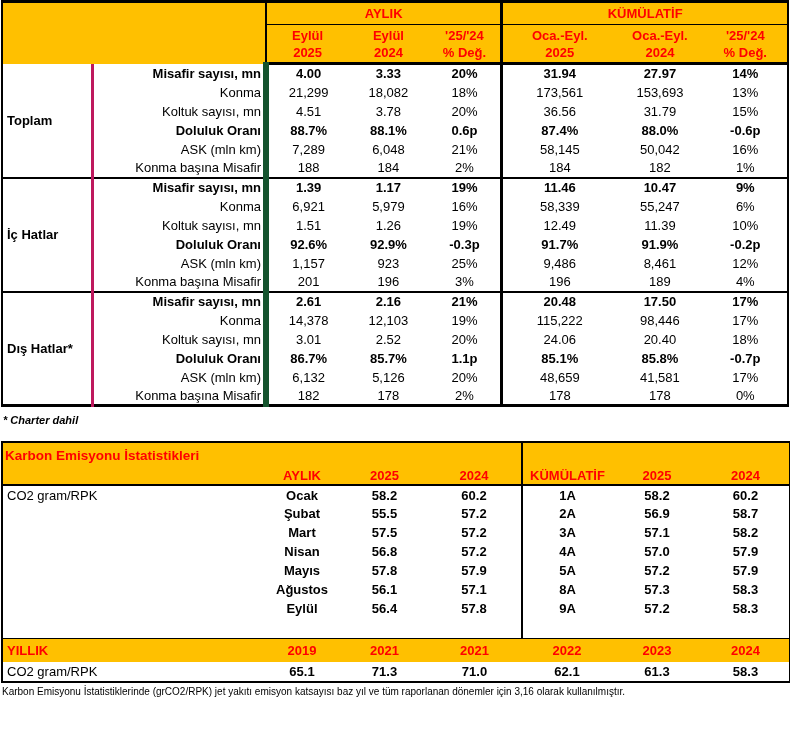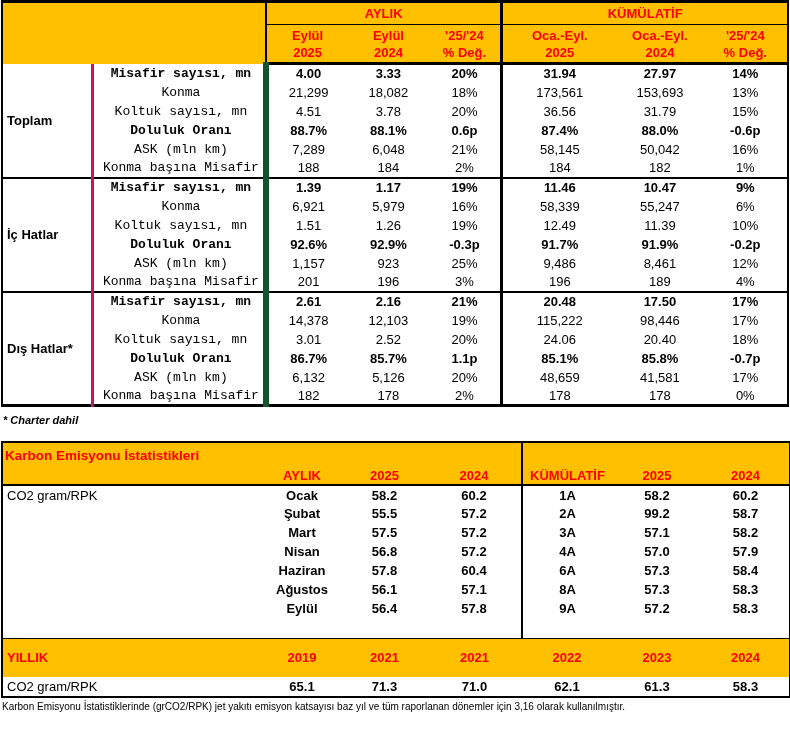--- a/index.html
+++ b/index.html
@@ -16,40 +16,40 @@
   
   #traffic-table { border:2px solid #000; border-top-width:3px; border-bottom-width:3px; font-size:13px; }
   #traffic-table .hband { background:#FFC000; color:#FF0000; font-weight:bold; text-align:center; }
   #traffic-table .h-topleft { background:#FFC000; border-right:2px solid #000; }
   #traffic-table .h-aylik { border-bottom:1px solid #000; height:21px; }
   #traffic-table .h-kum   { border-bottom:1px solid #000; border-left:3px solid #000; }
   #traffic-table .h-sub { height:37px; border-bottom:3px solid #000; line-height:17px; }
   #traffic-table .h-sub span { display:block; }
   #traffic-table tr.data-row { height:19px; }
   .group-cell { font-weight:bold; text-align:left; padding-left:4px; border-right:3px solid #be185d; }
-  .metric { text-align:center; padding-left:7px;font-family:Liberation Mono, monospace; }
+  .metric { text-align:right; padding-left:7px; }
   .val { text-align:center; }
   .vdiv { border-left:6px solid #14532d; }
   .kdiv { border-left:3px solid #000; }
   tr.section-start td { border-top:2px solid #000; }
   tr.bold td { font-weight:bold; }
 
   .charter-note { font:italic bold 11px "Liberation Sans", sans-serif; margin:7px 0 0 3px; }
 
   
   #carbon-table { border:2px solid #000; margin-top:15px; font-size:13px; }
   #carbon-table .yband { background:#FFC000; color:#FF0000; font-weight:bold; }
   #carbon-table .c-title { text-align:left; height:24px; font-size:13.5px; vertical-align:middle; }
   #carbon-table .c-h { text-align:center; height:17px; border-bottom:2px solid #000; }
   #carbon-table tr.month-row { height:19px; }
   #carbon-table .rowlabel { text-align:left; padding-left:4px; font-weight:normal; color:#000;margin-left:48px; }
   #carbon-table .mcell { text-align:center; font-weight:bold; }
   #carbon-table .mid { border-left:2px solid #000; }
   #carbon-table tr.spacer { height:20px; }
-  #carbon-table tr.yearly-row td { background:#FFC000; color:#FF0000; font-weight:bold; border-top:1px solid #000; height:38px; }
+  #carbon-table tr.yearly-row td { background:#FFC000; color:#FF0000; font-weight:bold; border-top:1px solid #000; height:23px; }
   #carbon-table tr.yearly-row .rowlabel { color:#FF0000; font-weight:bold; }
   #carbon-table tr.co2-row { height:20px; }
 
   .bottom-note { font-size:10px; margin:3px 0 0 2px; letter-spacing:0; }
 </style>
 </head>
 <body>
 
 <div class="page">
 
@@ -301,21 +301,21 @@
           <td class="mcell mid">1A</td>
           <td class="mcell">58.2</td>
           <td class="mcell">60.2</td>
         </tr>
         <tr class="month-row">
           <td class="rowlabel"></td>
           <td class="mcell">Şubat</td>
           <td class="mcell">55.5</td>
           <td class="mcell">57.2</td>
           <td class="mcell mid">2A</td>
-          <td class="mcell">99.2</td>
+          <td class="mcell">56.9</td>
           <td class="mcell">58.7</td>
         </tr>
         <tr class="month-row">
           <td class="rowlabel"></td>
           <td class="mcell">Mart</td>
           <td class="mcell">57.5</td>
           <td class="mcell">57.2</td>
           <td class="mcell mid">3A</td>
           <td class="mcell">57.1</td>
           <td class="mcell">58.2</td>
@@ -324,26 +324,26 @@
           <td class="rowlabel"></td>
           <td class="mcell">Nisan</td>
           <td class="mcell">56.8</td>
           <td class="mcell">57.2</td>
           <td class="mcell mid">4A</td>
           <td class="mcell">57.0</td>
           <td class="mcell">57.9</td>
         </tr>
         <tr class="month-row">
           <td class="rowlabel"></td>
-          <td class="mcell">Haziran</td>
+          <td class="mcell">Mayıs</td>
           <td class="mcell">57.8</td>
-          <td class="mcell">60.4</td>
-          <td class="mcell mid">6A</td>
-          <td class="mcell">57.3</td>
-          <td class="mcell">58.4</td>
+          <td class="mcell">57.9</td>
+          <td class="mcell mid">5A</td>
+          <td class="mcell">57.2</td>
+          <td class="mcell">57.9</td>
         </tr>
         <tr class="month-row">
           <td class="rowlabel"></td>
           <td class="mcell">Ağustos</td>
           <td class="mcell">56.1</td>
           <td class="mcell">57.1</td>
           <td class="mcell mid">8A</td>
           <td class="mcell">57.3</td>
           <td class="mcell">58.3</td>
         </tr>

